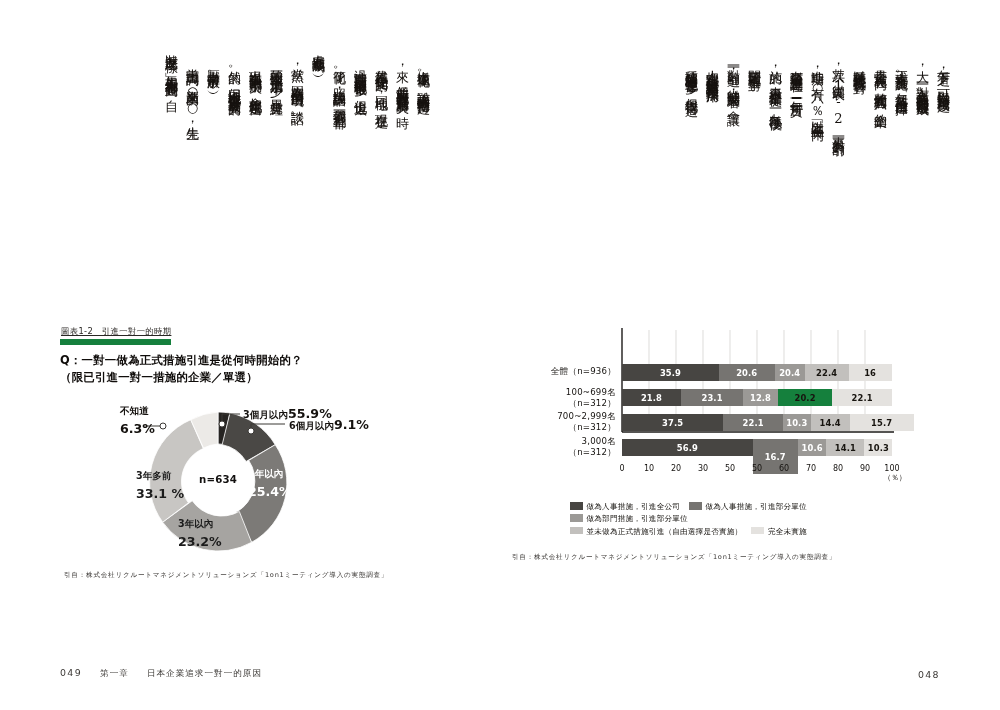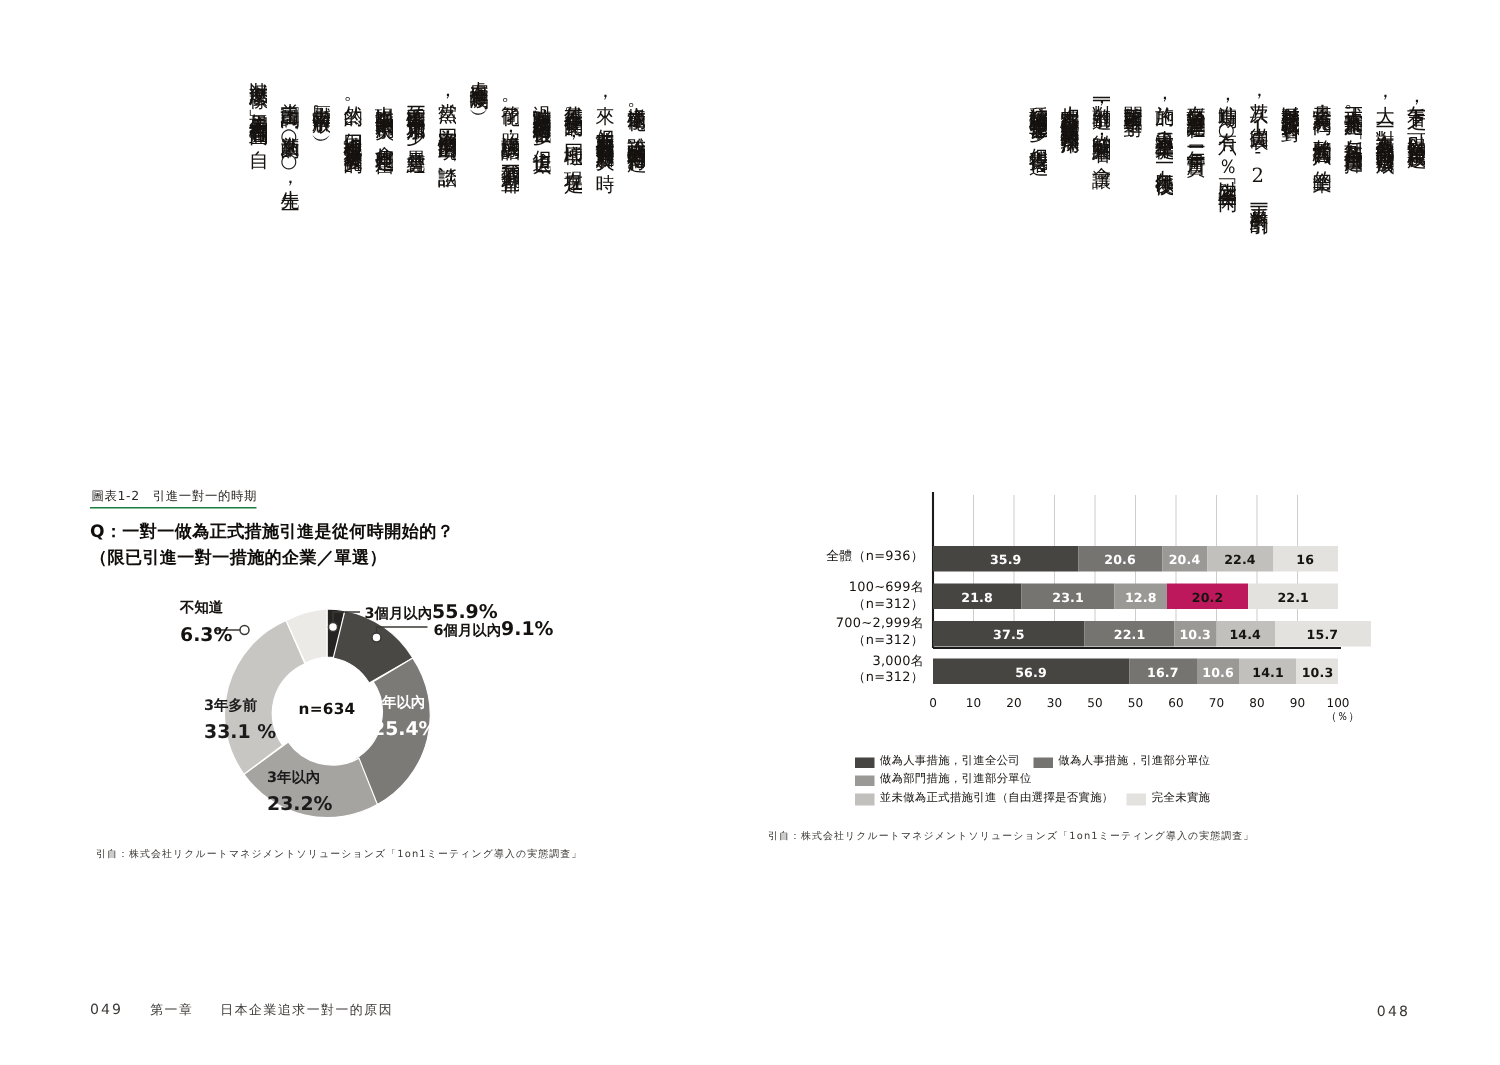--- a/index.html
+++ b/index.html
@@ -38,24 +38,25 @@
     font-weight:500;
   }
   .vcol.indent{padding-top:16px;}
 
   
   .figwrap{position:absolute;left:0;width:500px;}
   .fig-caption{
     font-size:8.3px;
     letter-spacing:.4px;
     color:#2a2724;
-    border-bottom:1px solid #15803d;
+    border-bottom:6px solid #15803d;
     padding:0 0 2.2px 1px;
     display:inline-block;
     font-family:"DejaVu Sans","Liberation Sans",sans-serif;
+    text-decoration:underline;
   }
   .fig-q{
     font-family:"DejaVu Sans","Liberation Sans",sans-serif;
     font-weight:bold;
     font-size:11.4px;
     letter-spacing:.25px;
     line-height:1.42;
     margin-top:7px;
     color:#100d0b;
   }
@@ -107,21 +108,21 @@
     font-weight:bold;font-size:8.4px;
     letter-spacing:.1px;
   }
   .bc-tick{
     position:absolute;
     font-family:"DejaVu Sans","Liberation Sans",sans-serif;
     font-size:8px;color:#15120f;text-align:center;
   }
   .legend{position:absolute;width:400px;}
   .legend-row{display:flex;align-items:center;margin-bottom:2.4px;flex-wrap:nowrap;}
-  .legend-item{display:flex;align-items:flex-end;margin-right:9px;}
+  .legend-item{display:flex;align-items:flex-start;margin-right:9px;}
   .sw{width:13px;height:7.5px;margin-right:3.5px;display:inline-block;}
   .legend-txt{
     font-family:"DejaVu Sans","Liberation Sans",sans-serif;
     font-size:7.6px;letter-spacing:.2px;color:#16130f;white-space:nowrap;
   }
 
   
   .footer{
     position:absolute;bottom:30px;
     font-family:"DejaVu Sans","Liberation Sans",sans-serif;
@@ -303,21 +304,21 @@
         
         <div class="bc-seg" style="left:122px;top:63px;width:58.86px;height:17px;background:#474542;color:#fff;">
           <span>21.8</span>
           </div>
         <div class="bc-seg" style="left:180.86px;top:63px;width:62.37px;height:17px;background:#767471;color:#fff;">
           <span>23.1</span>
           </div>
         <div class="bc-seg" style="left:243.23px;top:63px;width:34.56px;height:17px;background:#9b9996;color:#fff;">
           <span>12.8</span>
           </div>
-        <div class="bc-seg" style="left:277.79px;top:63px;width:54.54px;height:17px;background:#be185d;color:#17140f;">
+        <div class="bc-seg" style="left:277.79px;top:63px;width:54.54px;height:17px;background:#15803d;color:#17140f;">
           <span>20.2</span>
           </div>
         <div class="bc-seg" style="left:332.33px;top:63px;width:59.67px;height:17px;background:#e4e2df;color:#17140f;">
           <span>22.1</span>
           </div>
 
         
         <div class="bc-seg" style="left:122px;top:88px;width:101.25px;height:17px;background:#474542;color:#fff;">
           <span>37.5</span>
           </div>
@@ -331,21 +332,21 @@
           <span>14.4</span>
           </div>
         <div class="bc-seg" style="left:349.61px;top:88px;width:64px;height:17px;background:#e4e2df;color:#17140f;">
           <span>15.7</span>
           </div>
 
         
         <div class="bc-seg" style="left:122px;top:113px;width:130.68px;height:17px;background:#474542;color:#fff;">
           <span>56.9</span>
           </div>
-        <div class="bc-seg" style="left:252.68px;top:113px;width:45.09px;height:17px;background:#767471;color:#fff;">
+        <div class="bc-seg" style="left:252.68px;top:113px;width:45.09px;height:35px;background:#767471;color:#fff;">
           <span>16.7</span>
           </div>
         <div class="bc-seg" style="left:297.77px;top:113px;width:28.62px;height:17px;background:#9b9996;color:#fff;">
           <span>10.6</span>
           </div>
         <div class="bc-seg" style="left:326.39px;top:113px;width:38.07px;height:17px;background:#c2c0bd;color:#17140f;">
           <span>14.1</span>
           </div>
         <div class="bc-seg" style="left:364.46px;top:113px;width:27.81px;height:17px;background:#e4e2df;color:#17140f;">
           <span>10.3</span>

